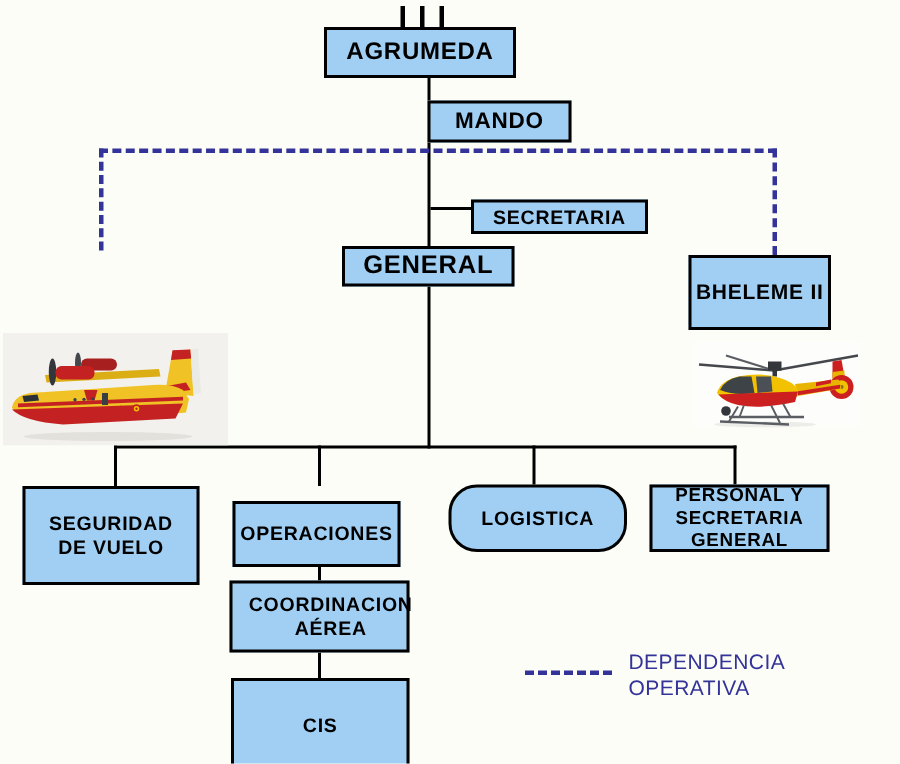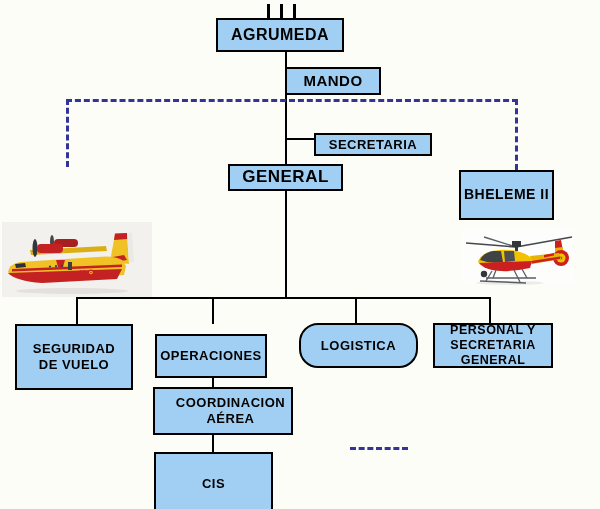--- a/index.html
+++ b/index.html
@@ -60,21 +60,21 @@
   <div class="node" style="left:314px;top:133px;width:118px;height:23px;font-size:13px;">SECRETARIA</div>
   <div class="node" style="left:228px;top:164px;width:115px;height:27px;font-size:17px;">GENERAL</div>
   <div class="node" style="left:459px;top:170px;width:95px;height:50px;font-size:14px;">BHELEME II</div>
   <div class="node" style="left:15px;top:324px;width:118px;height:66px;font-size:13px;">SEGURIDAD
 DE VUELO</div>
   <div class="node" style="left:155px;top:324px;width:112px;height:44px;font-size:13px;margin-top:10px;">OPERACIONES</div>
   <div class="node" style="left:299px;top:323px;width:119px;height:45px;font-size:13px;border-radius:19px;">LOGISTICA</div>
   <div class="node" style="left:433px;top:323px;width:120px;height:45px;font-size:12.5px;">PERSONAL Y
 SECRETARIA
 GENERAL</div>
-  <div class="node" style="left:153px;top:387px;width:140px;height:48px;font-size:13px;padding-left:15px;">COORDINACION
+  <div class="node" style="left:153px;top:387px;width:120px;height:48px;font-size:13px;padding-left:15px;">COORDINACION
 AÉREA</div>
   <div class="node" style="left:154px;top:452px;width:119px;height:64px;font-size:13px;">CIS</div>
 
   <div class="photo" style="left:2px;top:222px;width:150px;height:75px;">
     <svg width="150" height="75" viewBox="0 0 150 75" xmlns="http://www.w3.org/2000/svg">
       <rect x="0" y="0" width="150" height="75" fill="#f2f1ed"></rect>
       <ellipse cx="70" cy="69" rx="56" ry="3" fill="#e2e1dc"></ellipse>
 
       <polygon points="108,40 113,12 125,11 127,42" fill="#f0c225"></polygon>
       <polygon points="112,18 113,11.5 125,11 125.5,17" fill="#c42222"></polygon>
@@ -136,14 +136,16 @@
       <path d="M17,35 L70,33 L68,40 Q45,45 30,42 Q21,40 17,35 Z" fill="#cc1f1f"></path>
 
       <path d="M24,50 L74,50" stroke="#5a5e63" stroke-width="1.6" fill="none"></path>
       <path d="M18,53 L64,55" stroke="#5a5e63" stroke-width="1.6" fill="none"></path>
       <path d="M34,42 L31,50 M60,41 L65,50 M30,43 L24,53 M52,42 L58,54" stroke="#5a5e63" stroke-width="1.3" fill="none"></path>
       <circle cx="22" cy="46" r="3.2" fill="#33363a"></circle>
     </svg>
   </div>
 
   <div class="dash-h" style="left:350px;top:447px;width:58px;"></div>
+  <div class="legend-label" style="left:419px;top:433px;width:150px;">DEPENDENCIA
+OPERATIVA</div>
 
 </div>
 
 </body></html>

